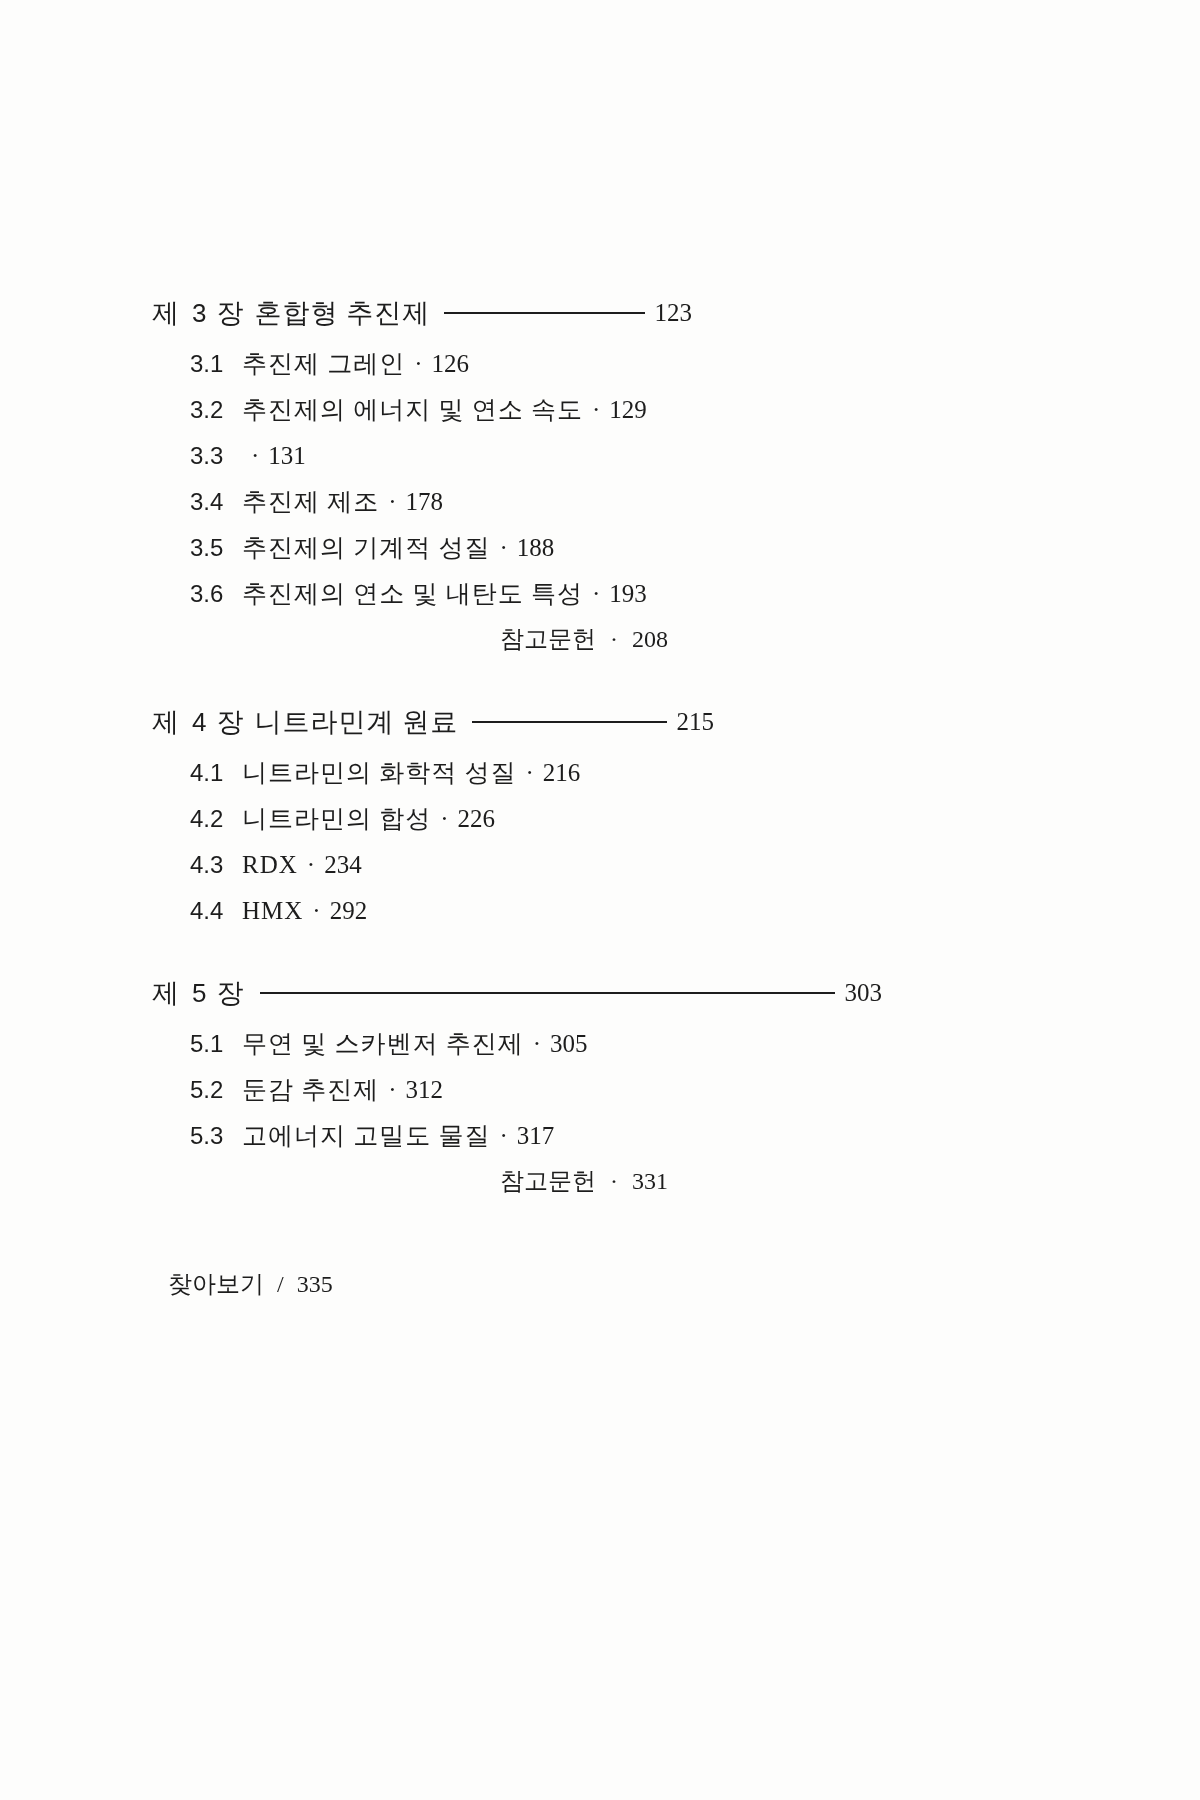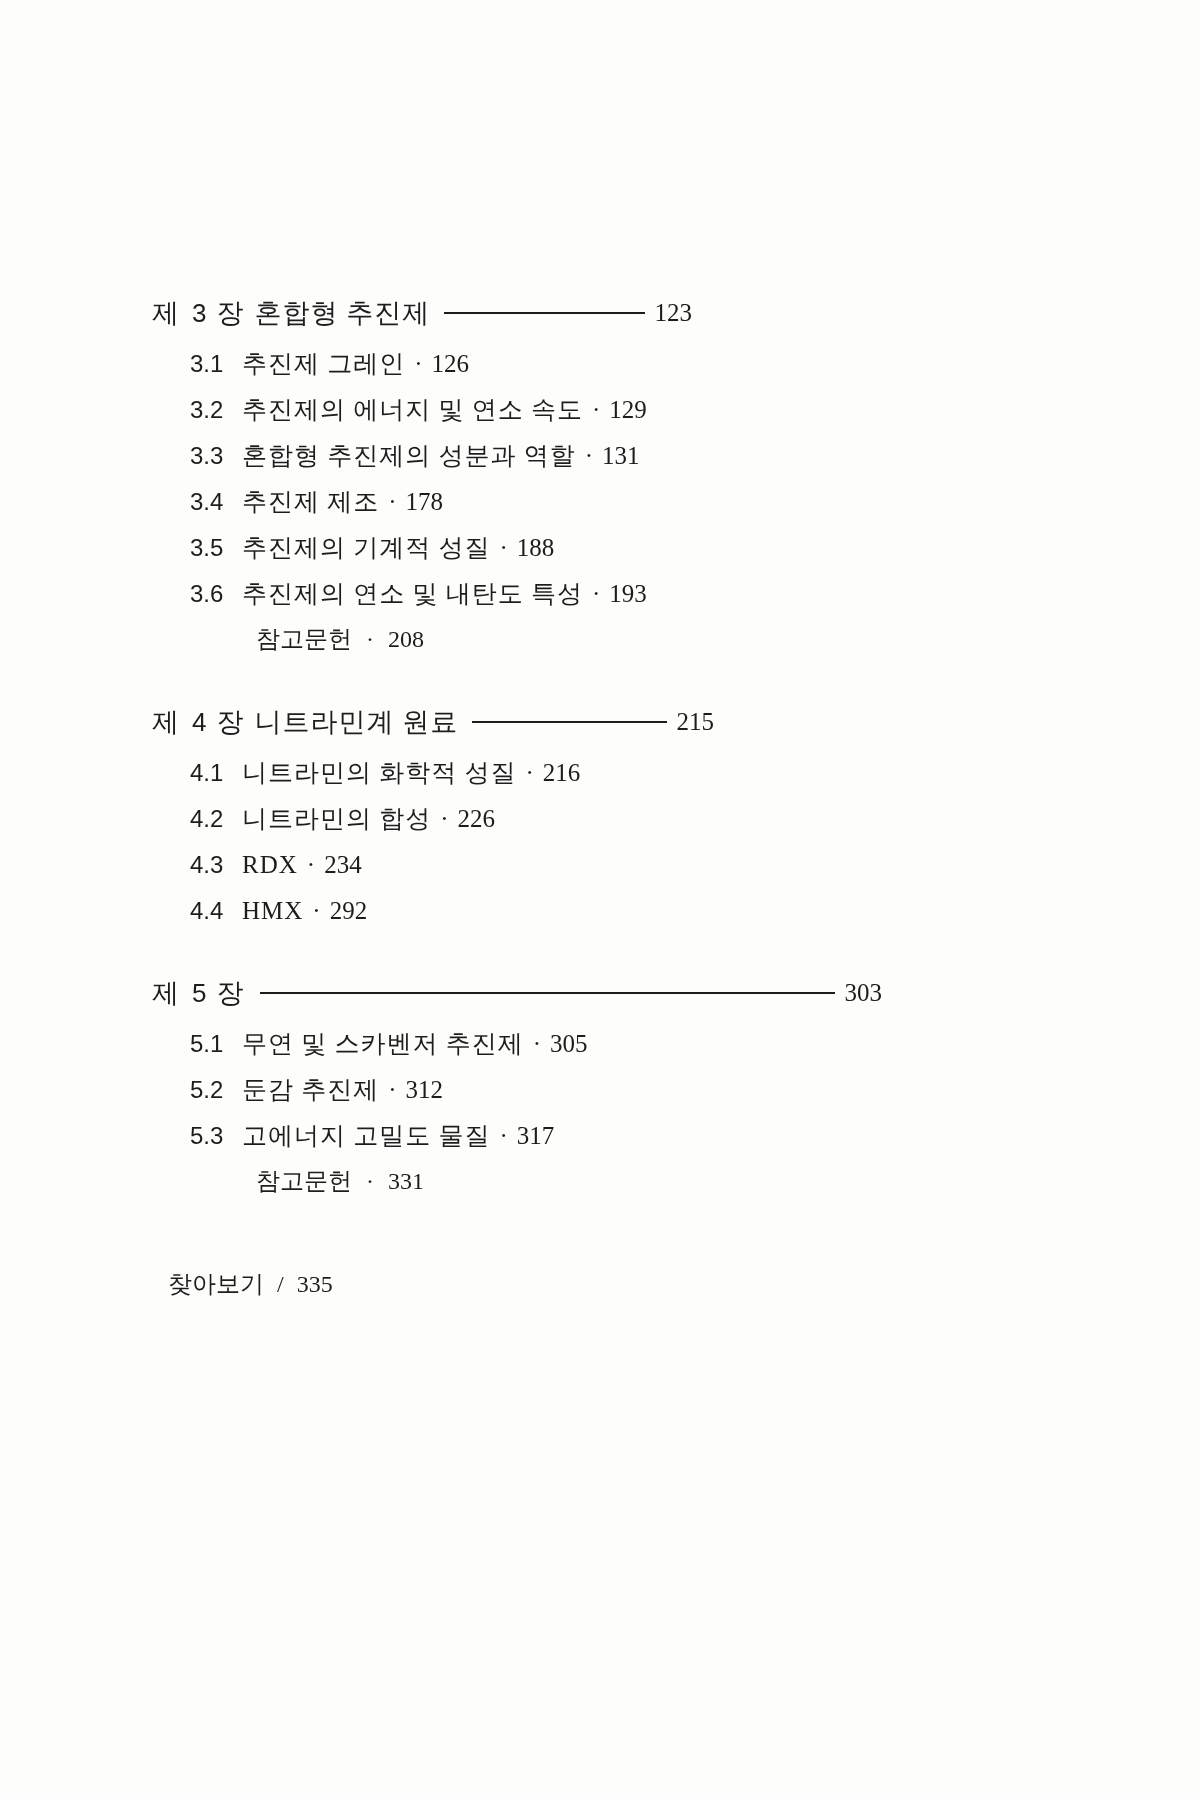--- a/index.html
+++ b/index.html
@@ -80,20 +80,21 @@
   .dot {
     margin: 0 9px;
   }
   .ref-row {
     padding-left: 104px;
     font-size: 24px;
     line-height: 33px;
     margin-top: 4px;
     margin-bottom: 0;
     white-space: nowrap;
+    text-align: center;
   }
   .ref-row .dot { margin: 0 8px; }
   .index-row {
     padding-left: 16px;
     margin-top: 70px;
     font-size: 24px;
     line-height: 33px;
     white-space: nowrap;
   }
   .index-row .slash { margin: 0 7px; }
@@ -121,21 +122,20 @@
         <span class="sec-page">126</span>
       </div>
       <div class="section-row">
         <span class="sec-num">3.2</span>
         <span class="sec-text">추진제의 에너지 및 연소 속도</span>
         <span class="dot">·</span>
         <span class="sec-page">129</span>
       </div>
       <div class="section-row">
         <span class="sec-num">3.3</span>
-        <span class="sec-text">혼합형 추진제의 성분과 역할</span>
         <span class="dot">·</span>
         <span class="sec-page">131</span>
       </div>
       <div class="section-row">
         <span class="sec-num">3.4</span>
         <span class="sec-text">추진제 제조</span>
         <span class="dot">·</span>
         <span class="sec-page">178</span>
       </div>
       <div class="section-row">

